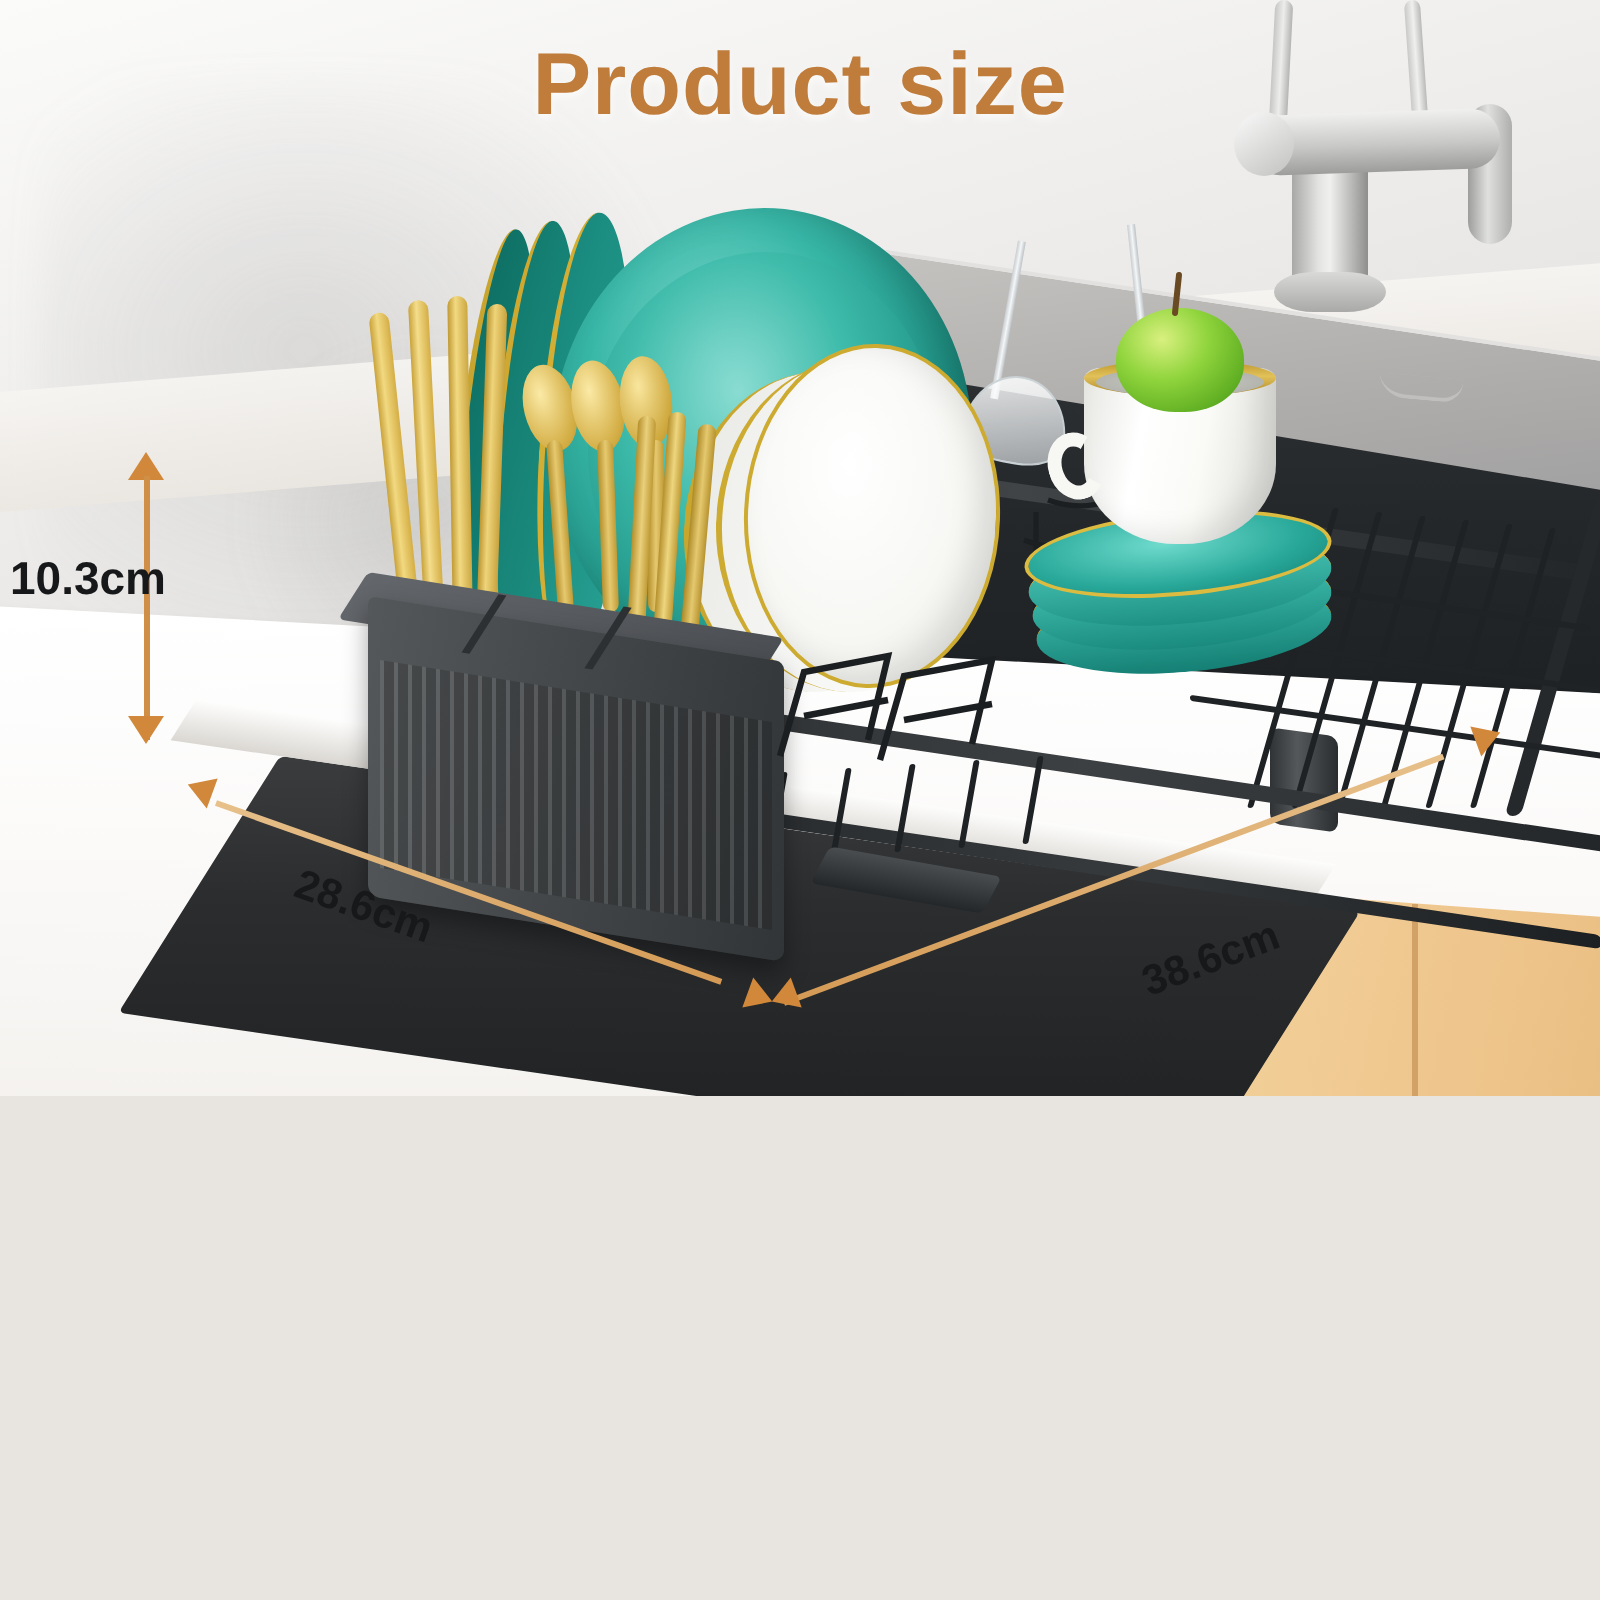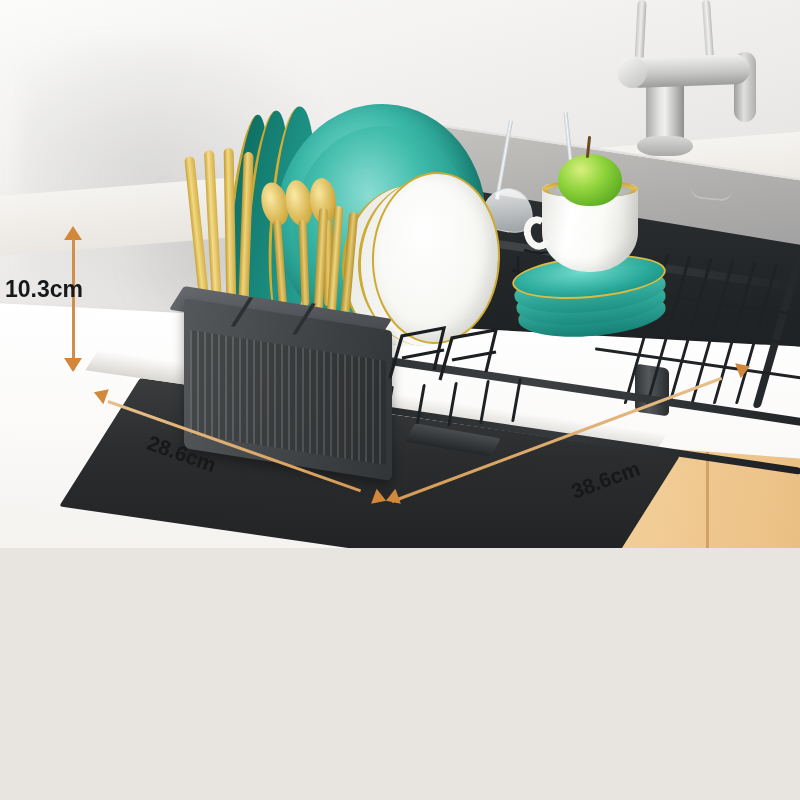--- a/index.html
+++ b/index.html
@@ -391,20 +391,21 @@
       <div class="dhead-left"></div>
       <div class="dhead-left2"></div>
       <div class="dim-label dim-d-label" style="left:146px; top:442px; transform:rotate(19.5deg);">28.6cm</div>
 
       <div class="dline-right"></div>
       <div class="dhead-right"></div>
       <div class="dhead-right2"></div>
       <div class="dim-label dim-d-label" style="left:570px; top:468px; transform:rotate(-20.5deg);">38.6cm</div>
     </div>
 
+    <div class="title">Product size</div>
   </div>
 
   <div class="panels">
     
     
 
     
     
 
     

